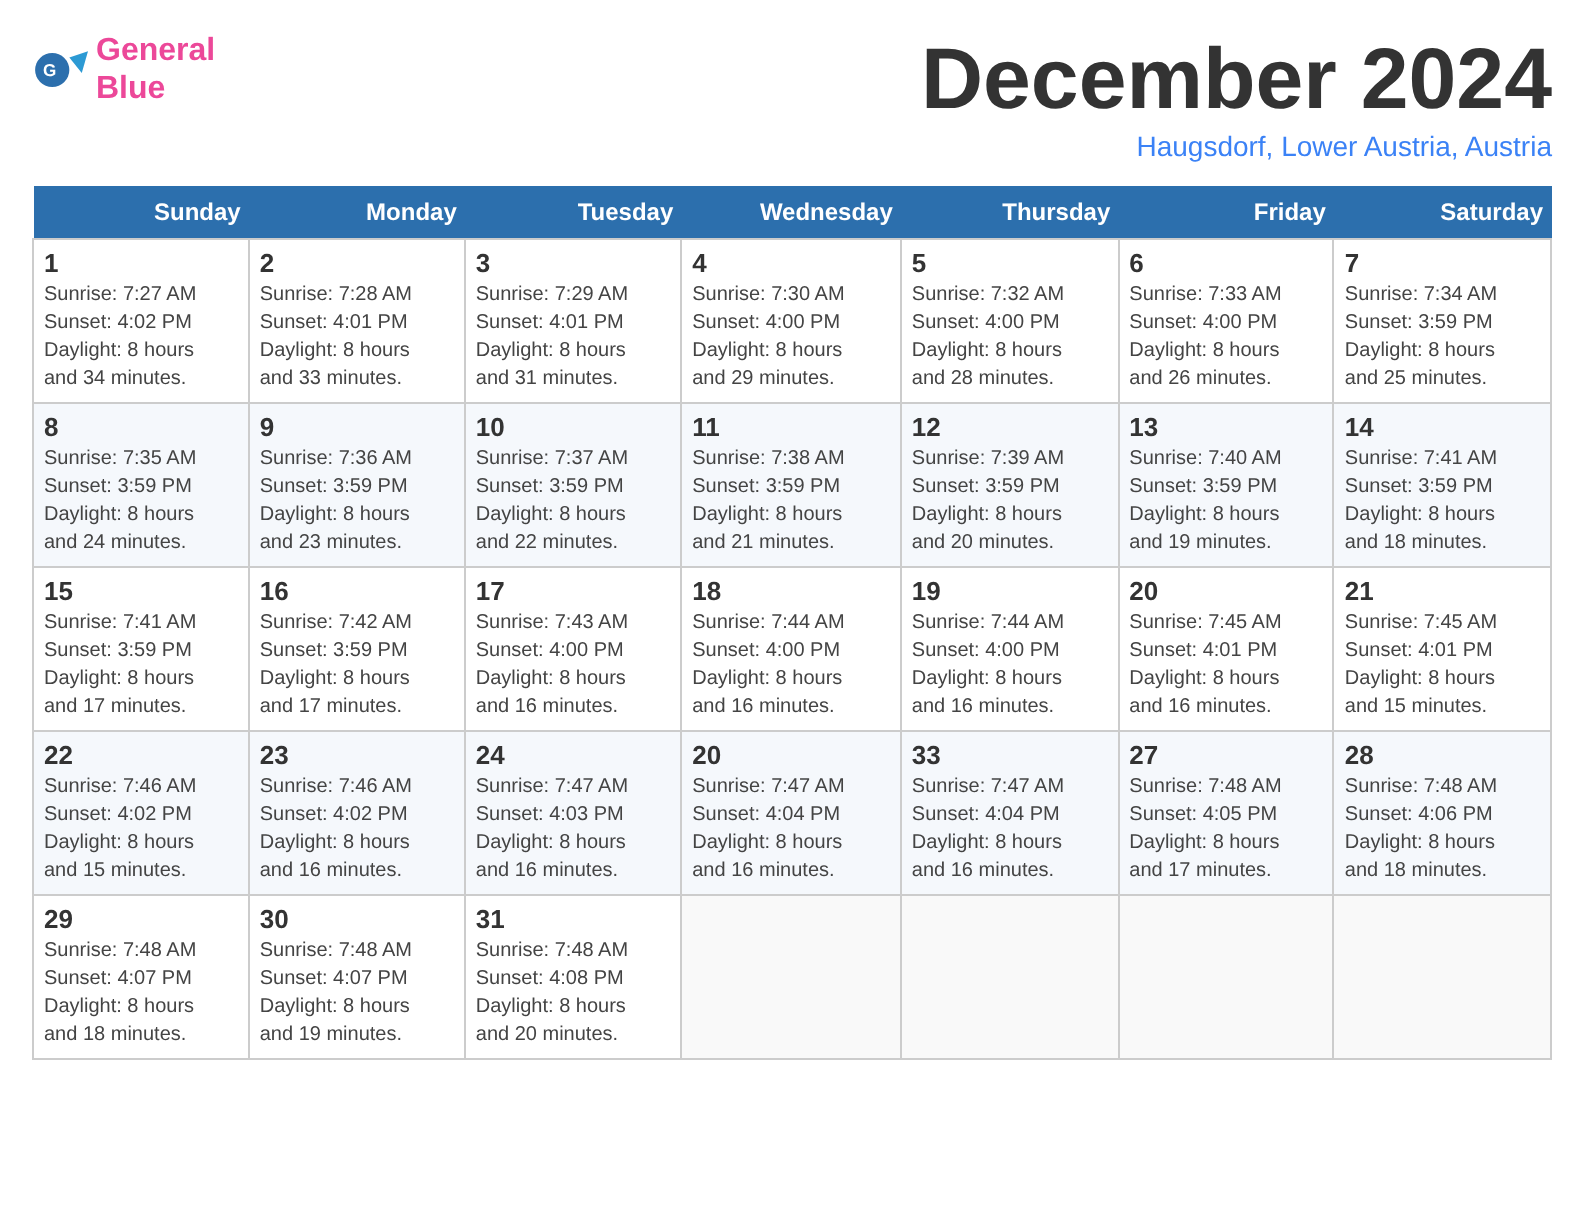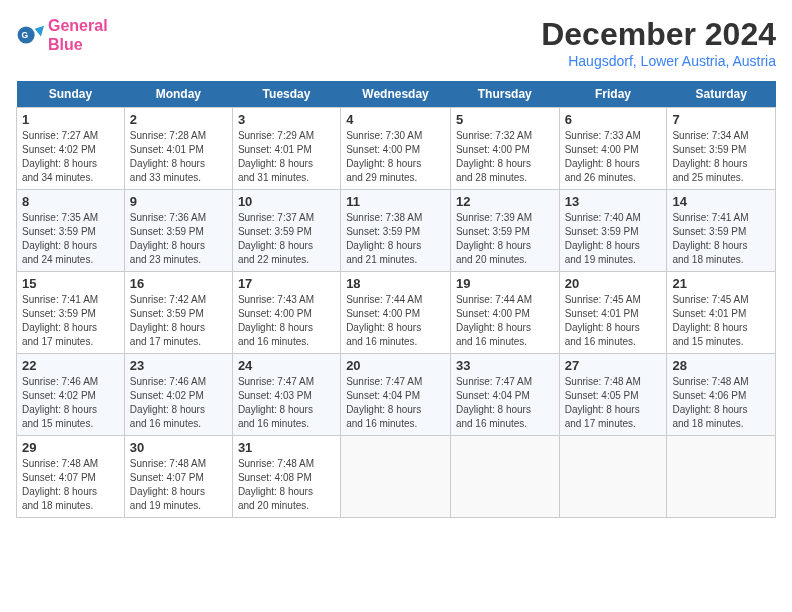--- a/index.html
+++ b/index.html
@@ -29,38 +29,38 @@
     }
     .logo-text span { color: #ec4899; }
     .logo-icon {
       width: 28px;
       height: 28px;
     }
     .title-area {
       text-align: right;
     }
     .month-title {
-      font-size: 32px;
+      font-size: 43px;
       font-weight: bold;
       color: #333;
     }
     .location-title {
       font-size: 14px;
       color: #3b82f6;
     }
     table {
       width: 100%;
       border-collapse: collapse;
       font-size: 10.5px;
     }
     th {
       background-color: #2c6fad;
       color: #fff;
       padding: 6px 4px;
-      text-align: center;
+      text-align: right;
       font-size: 12px;
       font-weight: bold;
     }
     td {
       border: 1px solid #ccc;
       vertical-align: top;
       padding: 4px 5px;
       width: 113px;
       min-height: 70px;
       background: #fff;

